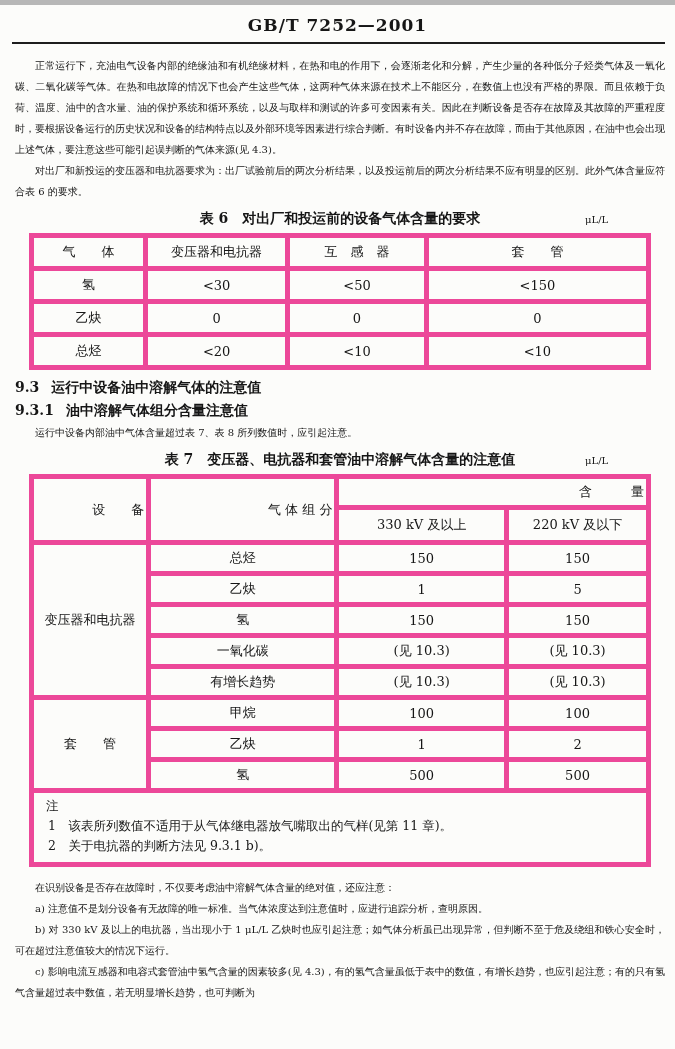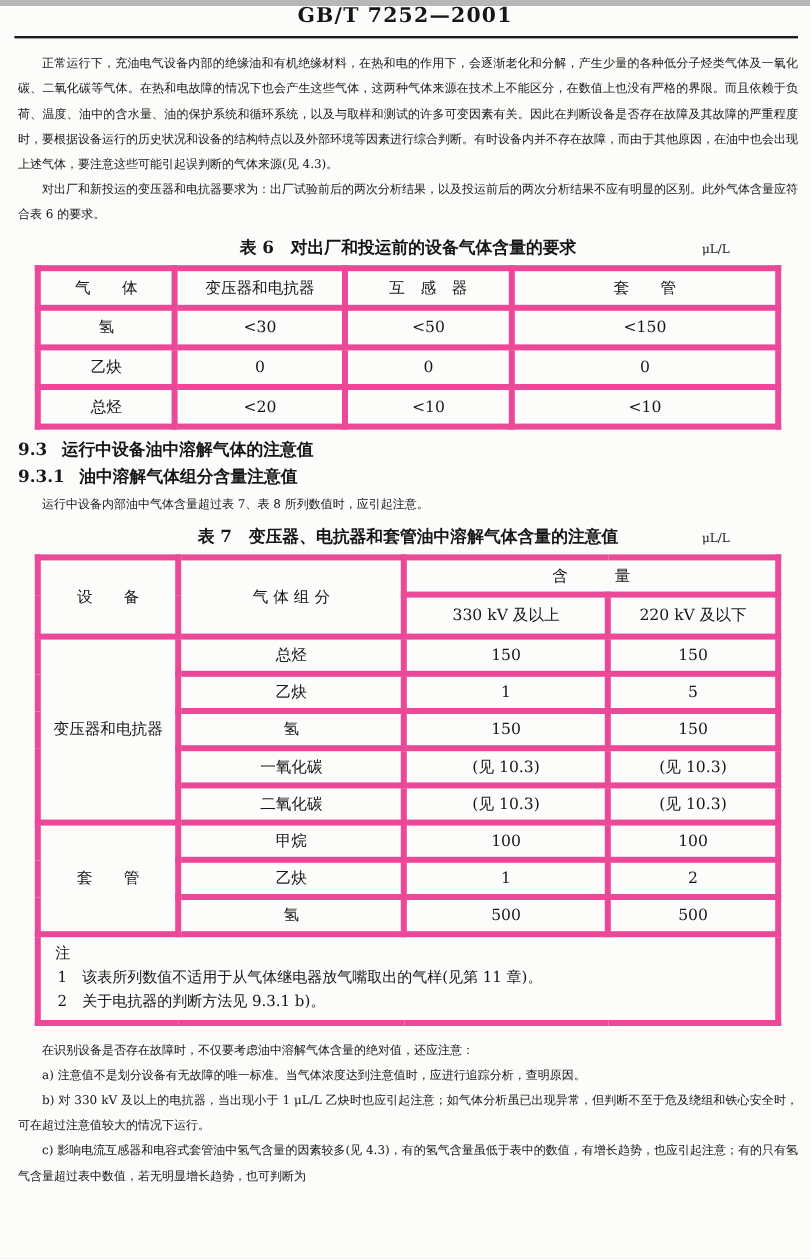--- a/index.html
+++ b/index.html
@@ -3,40 +3,40 @@
 <meta charset="utf-8">
 <style>
   html,body { margin:0; padding:0; background:#e8e8e8; }
   .page {
     position:relative; width:675px; height:1049px; margin:0;
     background:#fcfcfa; overflow:hidden;
     font-family:"DejaVu Serif","Liberation Serif",serif;
     color:#161616;
   }
   .scan-top { position:absolute; top:0; left:0; width:675px; height:5px; background:#b7b7b7; }
-  .doc-header { padding-top:3px; text-align:center; font-weight:bold; font-size:17px; letter-spacing:1px; }
+  .doc-header { padding-top:15px; text-align:center; font-weight:bold; font-size:17px; letter-spacing:1px; }
   .header-rule { border:none; border-top:2px solid #1d1d1d; margin:7px 10px 0 12px; }
   .content { padding:11px 10px 0 15px; }
   .para { margin:0; font-size:10px; line-height:21px; text-align:justify; text-indent:2em; }
   .sec-heading { margin:7px 0 1px 0; font-size:14px; font-weight:bold; line-height:21px; }
   .sec-heading .sec-num { margin-right:12px; }
   .table-cap { display:flex; align-items:baseline; margin:8px 0 5px 0; font-size:14px; }
   .cap-text { flex:1; text-align:center; font-weight:bold; }
   .cap-unit { width:64px; text-align:left; padding-right:16px; font-size:10px; }
   table.doc-table {
     border-collapse:collapse; table-layout:fixed;
     width:622px; margin:0 auto; font-size:13px;
     border:2px solid #222;
   }
   .doc-table th, .doc-table td {
     border:5px solid #ec4899; text-align:center; vertical-align:middle;
     font-weight:normal; padding:1px 2px; height:26px;
   }
   table.t7 th, table.t7 td { height:24px; }
-  table.t7 tr.hdr1 th { height:24px; }
+  table.t7 tr.hdr1 th { height:24px;text-align:right; }
   table.t7 tr.hdr2 th { height:28px; }
   .notes-cell { text-align:left !important; padding:3px 10px 6px 12px !important; height:auto !important; }
   .note-line { font-size:12.5px; line-height:20px; }
   .note-line.indent { padding-left:2px; }
   .after-table { margin-top:10px; }
 </style>
 </head>
 <body>
 
 <div class="page">
@@ -142,21 +142,21 @@
           <td>氢</td>
           <td>150</td>
           <td>150</td>
         </tr>
         <tr>
           <td>一氧化碳</td>
           <td>(见 10.3)</td>
           <td>(见 10.3)</td>
         </tr>
         <tr>
-          <td>二氧化碳</td>
+          <td>有增长趋势</td>
           <td>(见 10.3)</td>
           <td>(见 10.3)</td>
         </tr>
         <tr>
           <td rowspan="3">套　　管</td>
           <td>甲烷</td>
           <td>100</td>
           <td>100</td>
         </tr>
         <tr>

